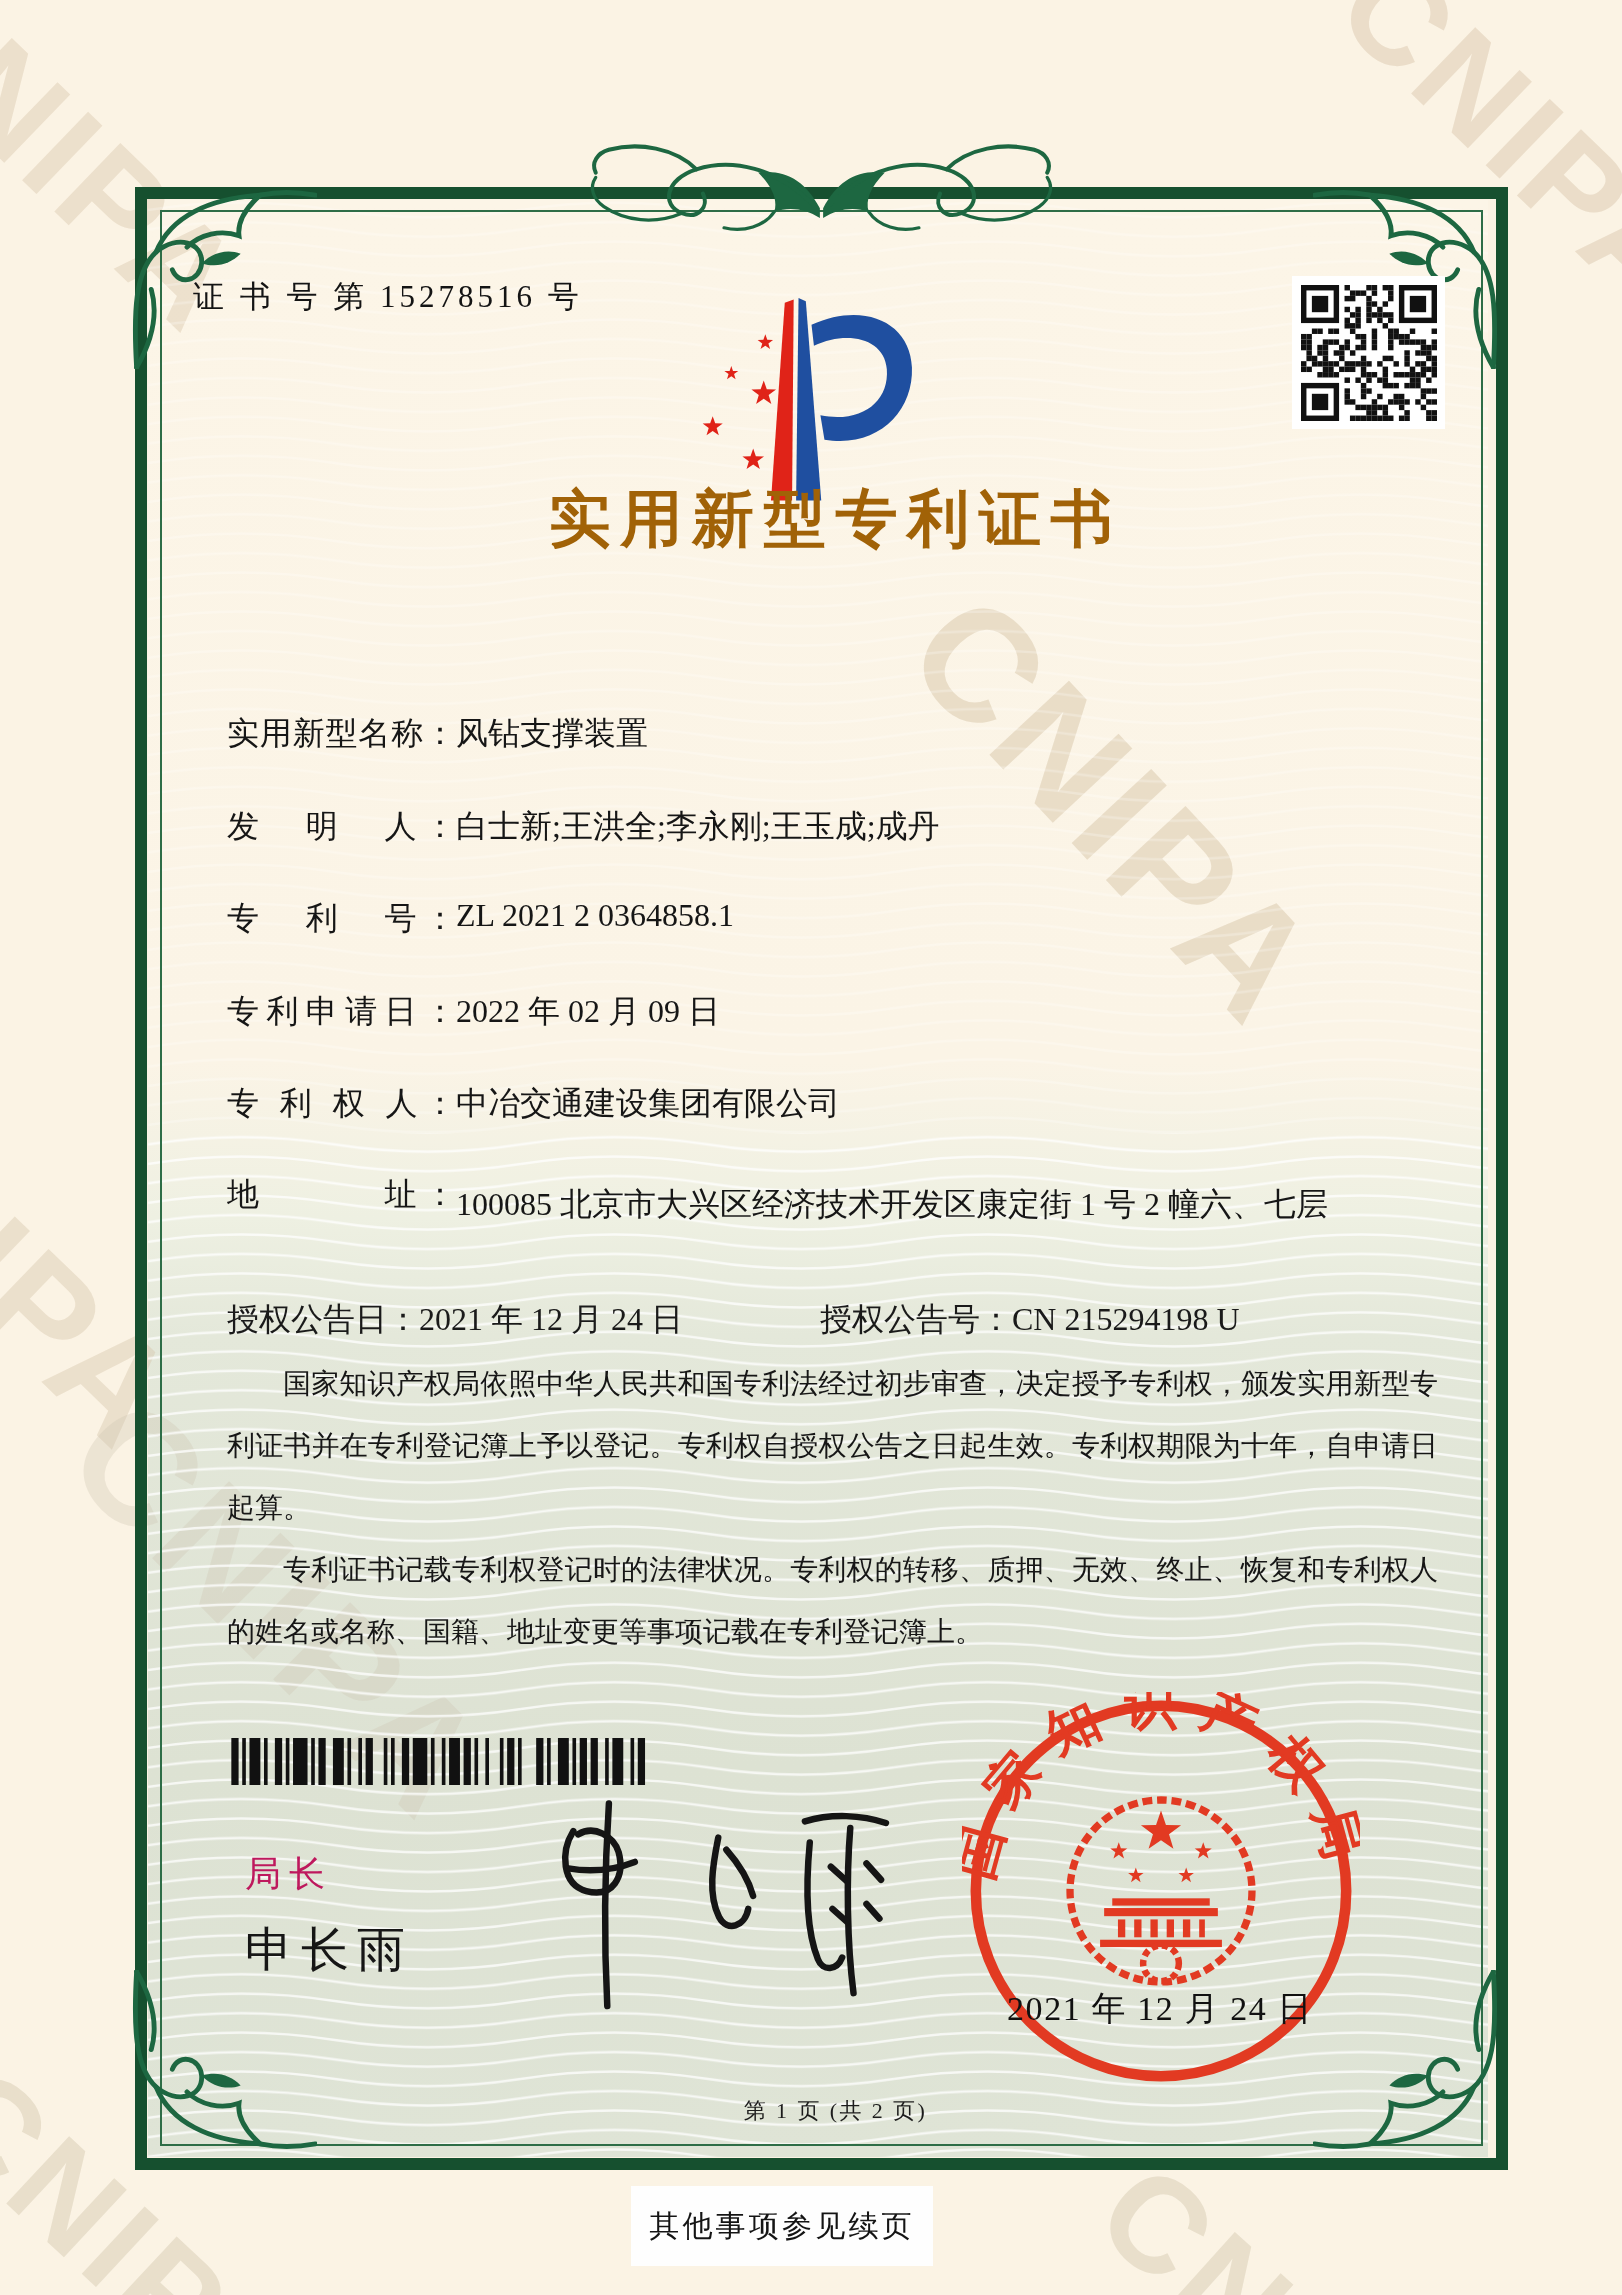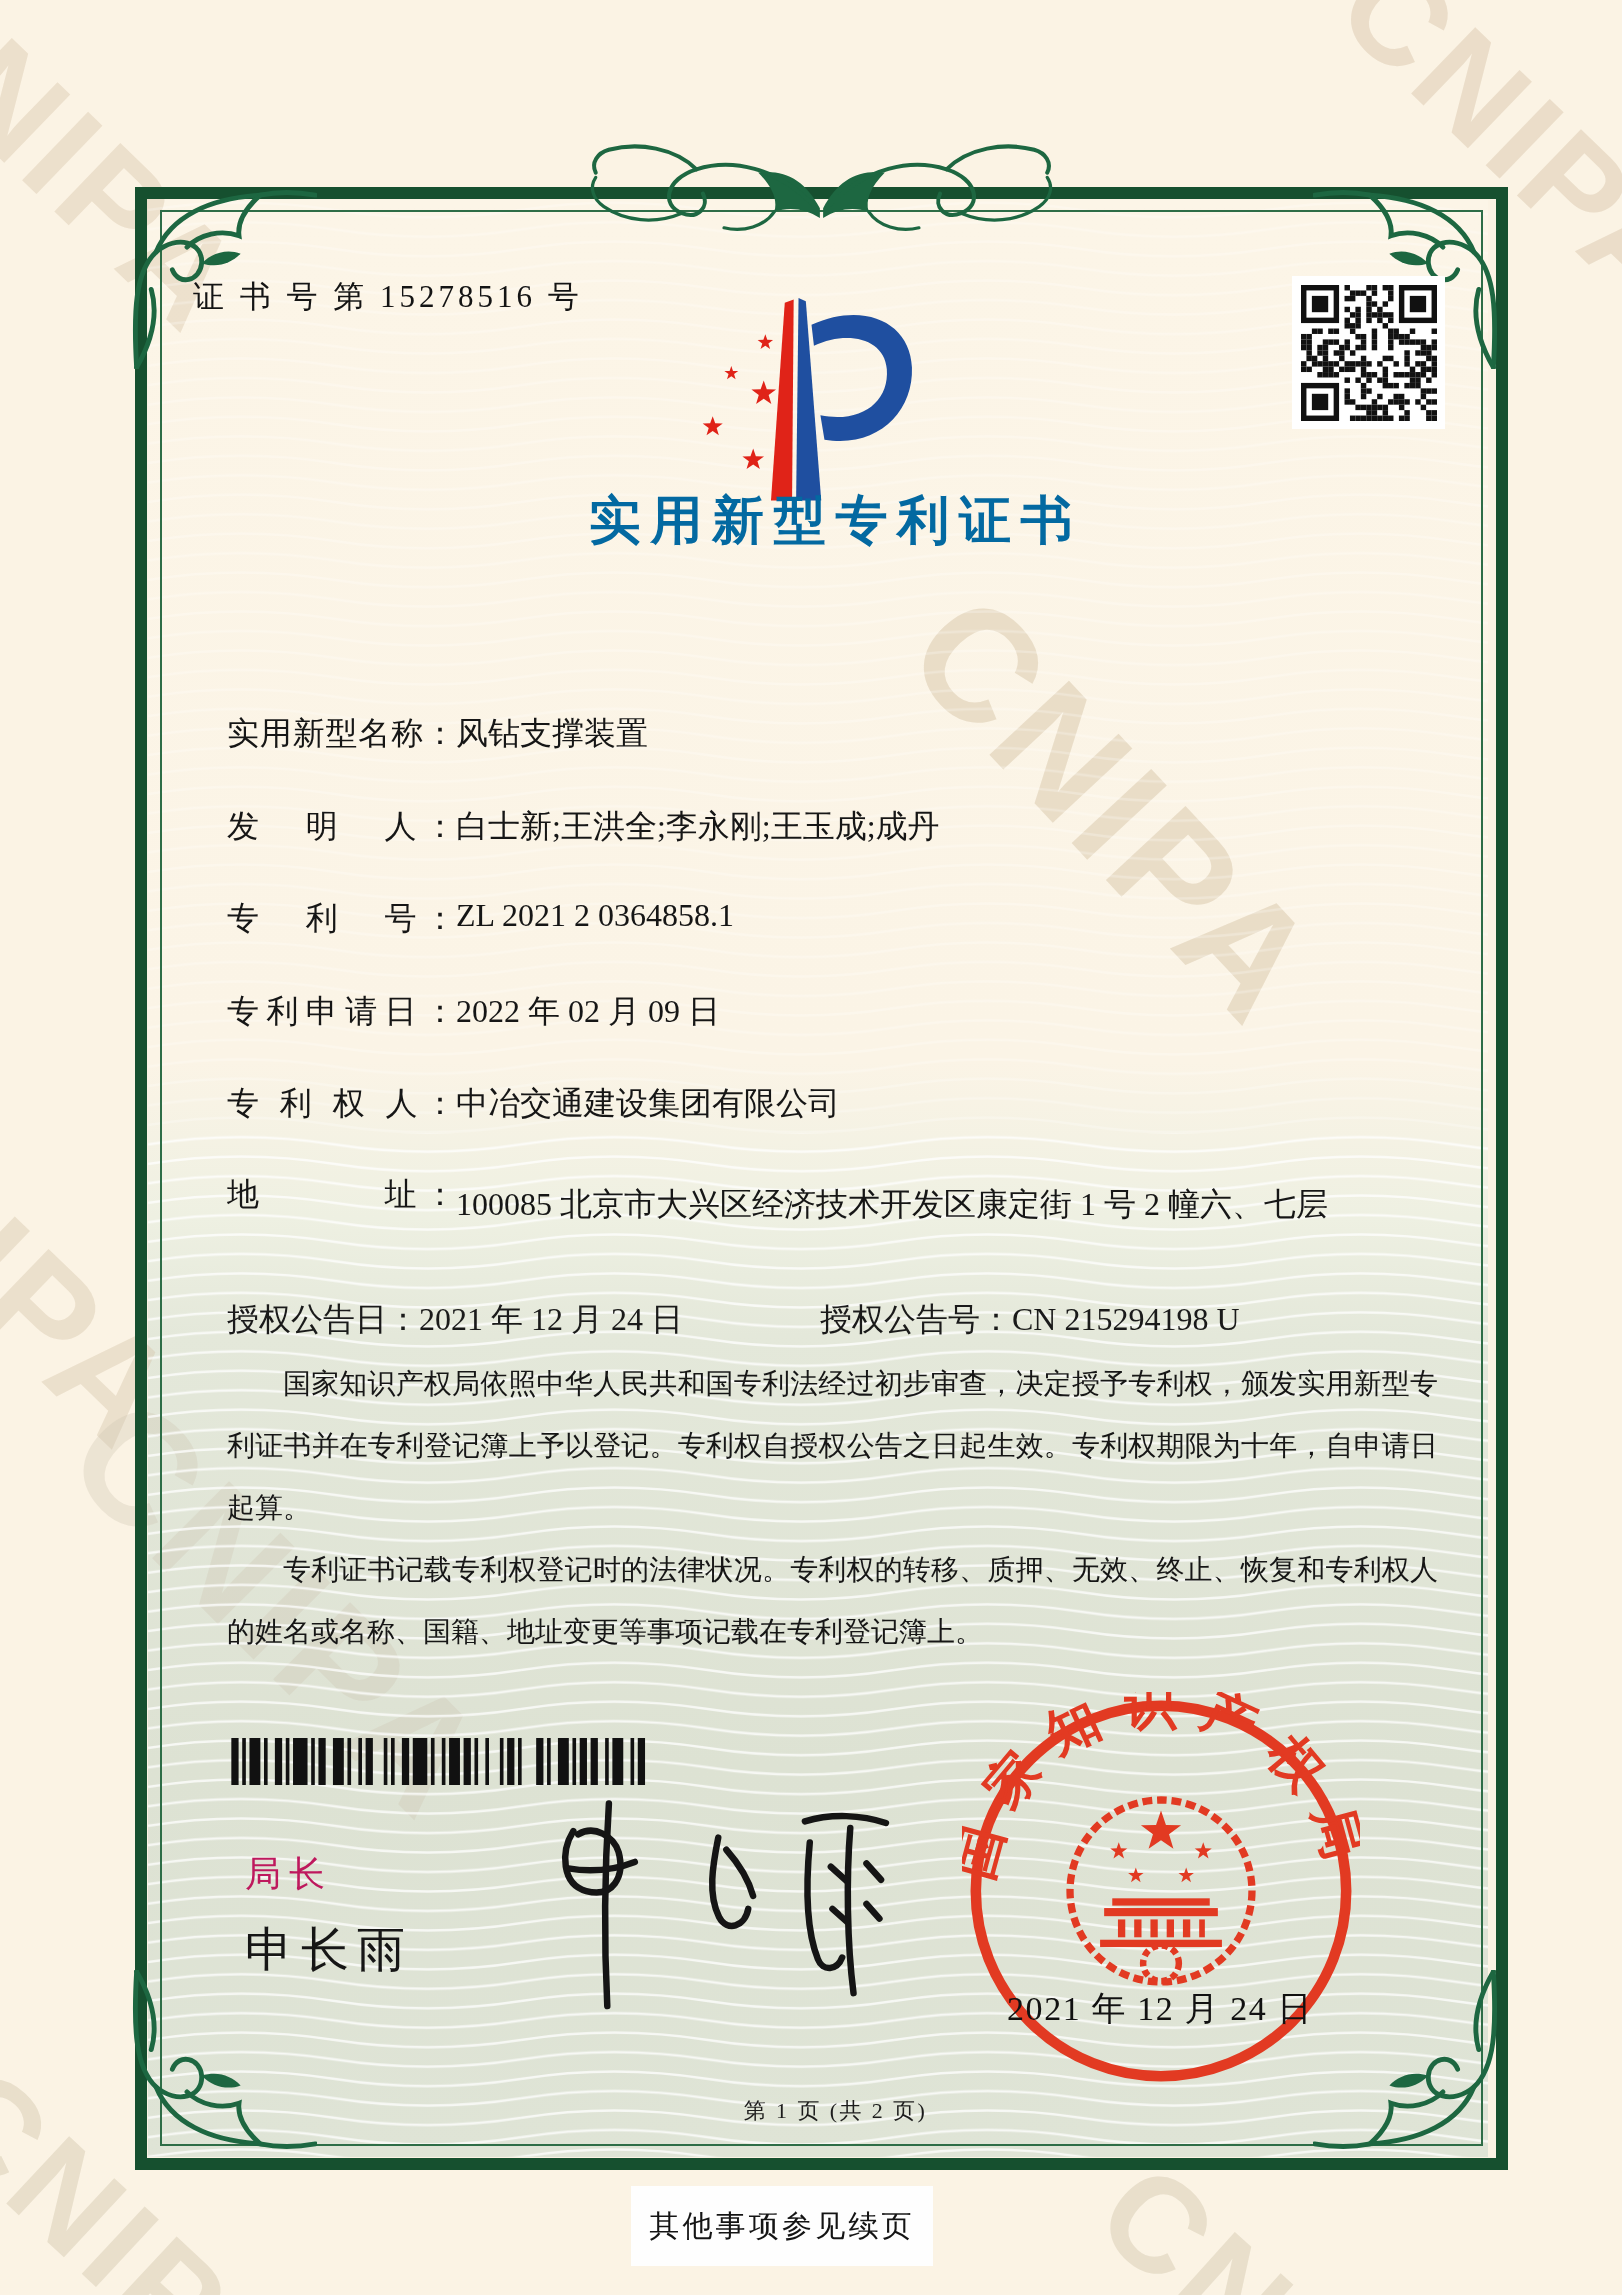--- a/index.html
+++ b/index.html
@@ -27,21 +27,21 @@
     border:2.4px solid #2e6d47;box-sizing:border-box;}
   .corner{position:absolute;z-index:5;}
   .orn-top{position:absolute;left:586px;top:127px;z-index:5;}
 
   
   .cert-no{position:absolute;left:193px;top:276px;z-index:6;font-size:31px;letter-spacing:4px;color:#141414;text-align:center;}
   .logo{position:absolute;left:690px;top:280px;z-index:6;}
   .qr-box{position:absolute;left:1292px;top:276px;width:153px;height:153px;background:#fff;z-index:6;
     display:flex;align-items:center;justify-content:center;}
   .title{position:absolute;left:170px;top:477px;width:1331px;text-align:center;z-index:6;
-    font-size:52px;font-weight:bold;letter-spacing:9.7px;color:#0369a1;margin-top:9px;}
+    font-size:62px;font-weight:bold;letter-spacing:9.7px;color:#a16207;}
 
   
   .field-row{position:absolute;left:227px;z-index:6;font-size:32px;white-space:nowrap;color:#161616;}
   .field-row .lbl{display:inline-block;width:229px;text-align:justify;text-align-last:justify;vertical-align:top;}
   .field-row .val{display:inline-block;vertical-align:top;}
   .f1{top:712px}.f2{top:805px}.f3{top:897px}.f4{top:990px}.f5{top:1082px}
   .f6{top:1173px;white-space:normal;}
   .f6 .val{width:876px;line-height:1.95;}
   .grant-date{position:absolute;left:227px;top:1298px;z-index:6;font-size:32px;white-space:nowrap;}
   .grant-no{position:absolute;left:820px;top:1298px;z-index:6;font-size:32px;white-space:nowrap;}

